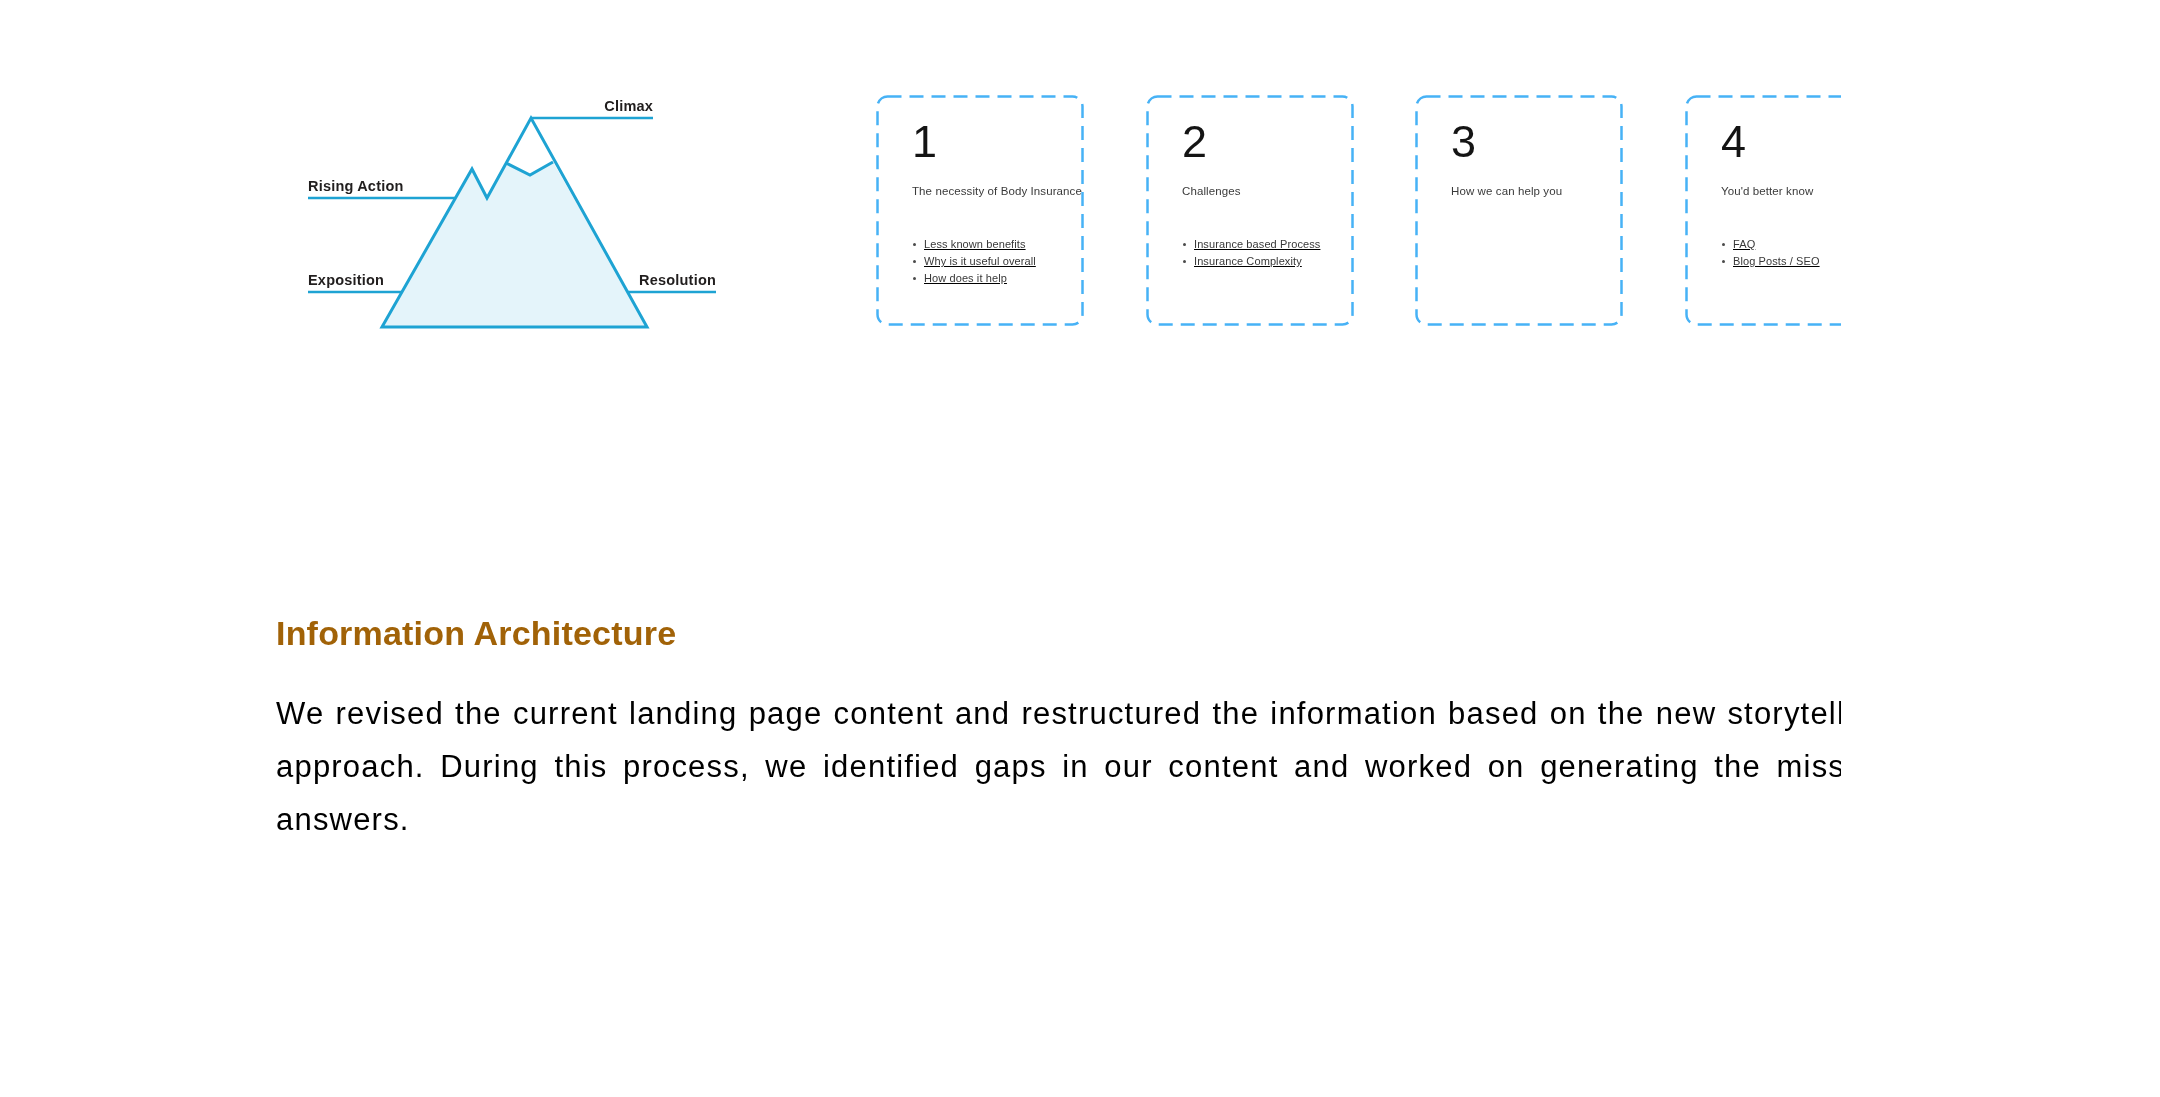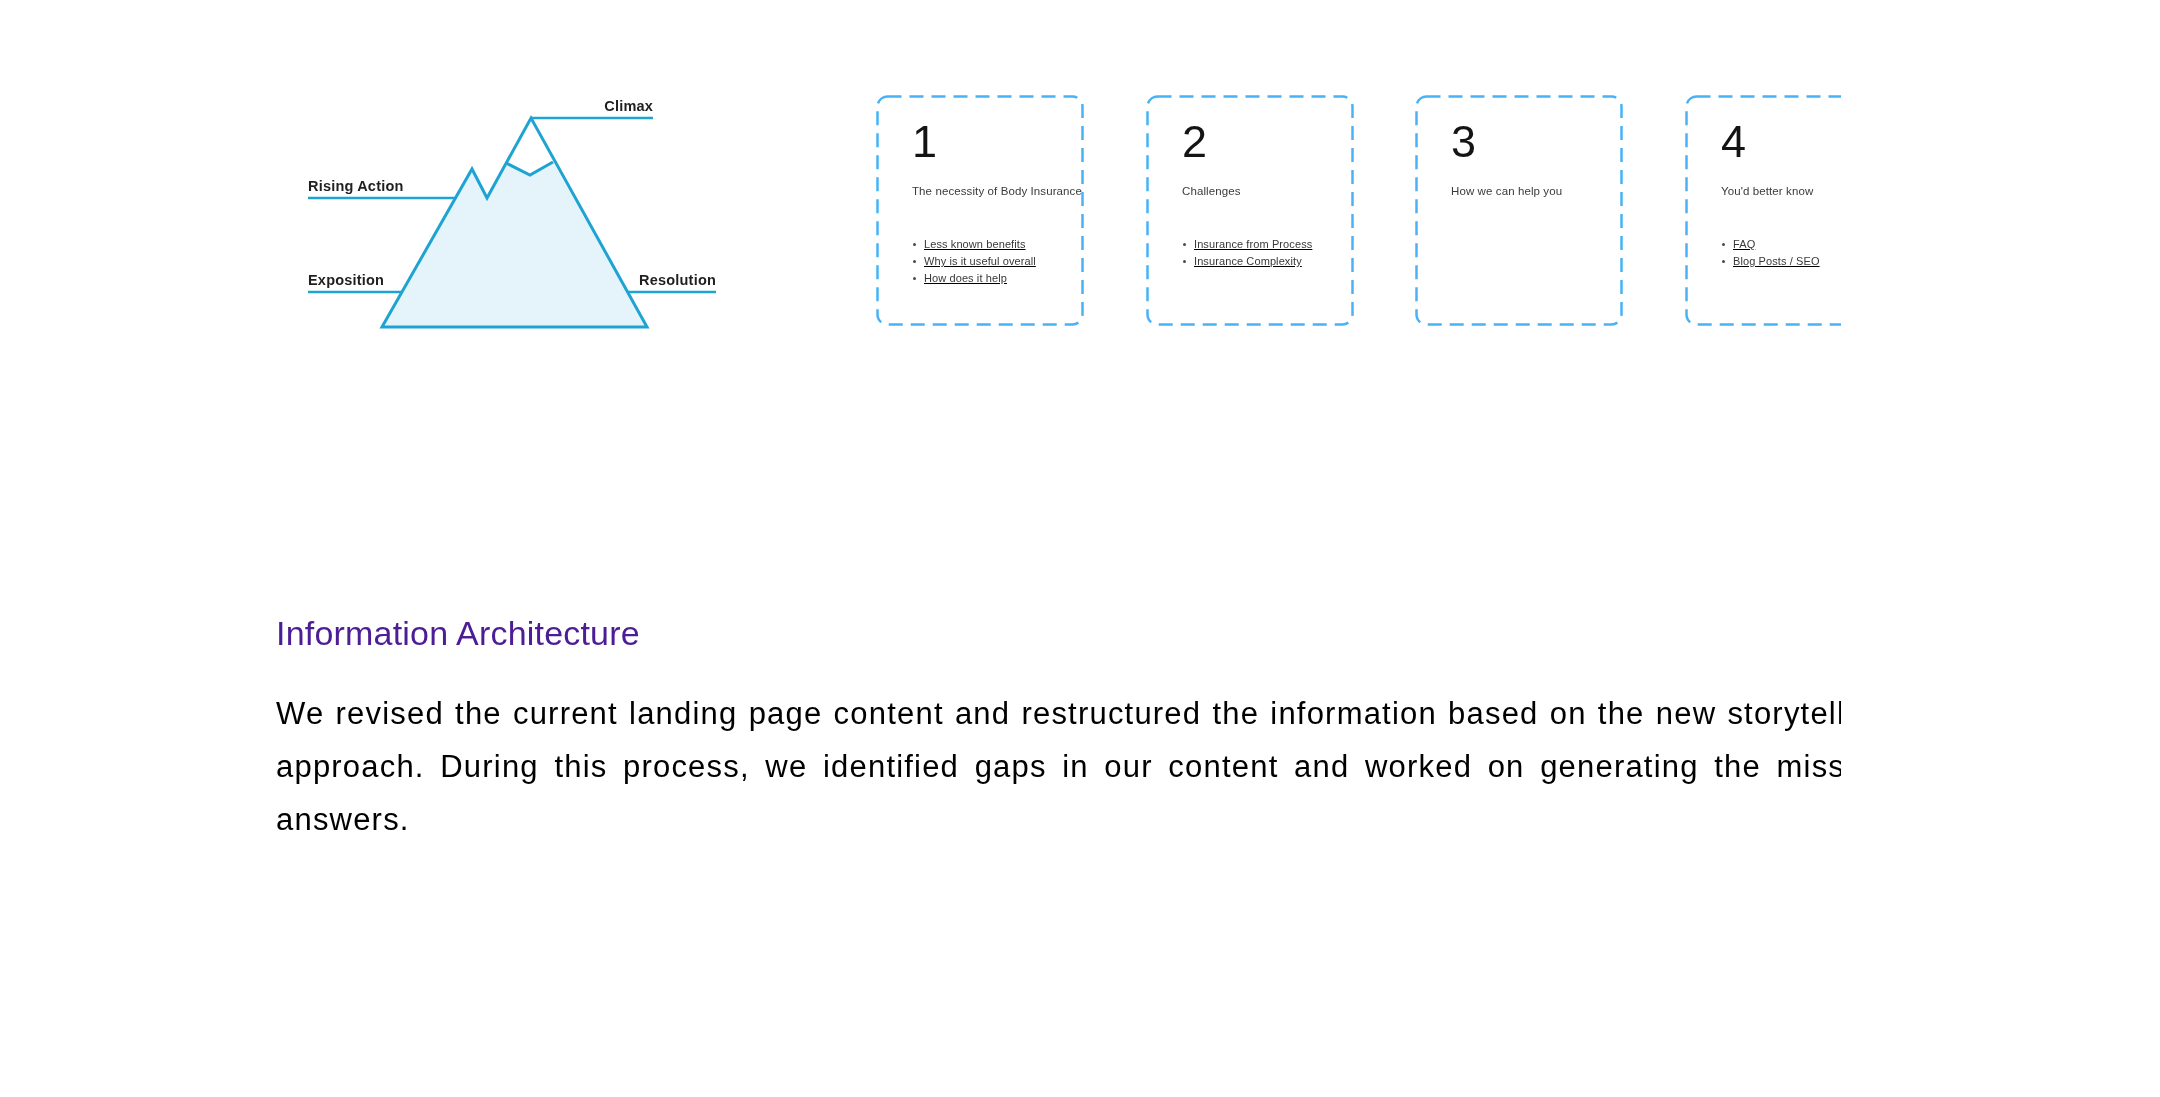--- a/index.html
+++ b/index.html
@@ -42,21 +42,21 @@
     letter-spacing:0.1px; white-space:nowrap;
   }
   .card-list li::before {
     content:""; position:absolute; left:-11px; top:7px;
     width:3px; height:3px; border-radius:50%; background:#4a4a4a;
   }
 
   
   .section-heading {
     position:absolute; left:276px; top:584px;
-    font-size:34px; font-weight:400; color:#4c1d95; line-height:1.25;
+    font-size:34px; font-weight:700; color:#a16207; line-height:1.25;
     letter-spacing:0.2px;
   }
   .section-body {
     position:absolute; left:276px; top:687px; width:1614px;
     color:#000000; font-size:31px; line-height:53px;
     letter-spacing:1.2px;
   }
   .section-body p { margin:0; text-align:justify; }
   .section-body p + p { margin-top:55px; }
 </style>
@@ -97,21 +97,21 @@
           <li>How does it help</li>
         </ul>
       </div>
       <div class="card">
         <svg class="card-border" width="208" height="231" viewBox="0 0 208 231">
           <rect x="1.5" y="1.5" width="205" height="228" rx="10" fill="none" stroke="#47b2f6" stroke-width="2.5" stroke-dasharray="14 8"></rect>
         </svg>
         <div class="card-number">2</div>
         <div class="card-title">Challenges</div>
         <ul class="card-list">
-          <li>Insurance from Process</li>
+          <li>Insurance based Process</li>
           <li>Insurance Complexity</li>
         </ul>
       </div>
       <div class="card">
         <svg class="card-border" width="208" height="231" viewBox="0 0 208 231">
           <rect x="1.5" y="1.5" width="205" height="228" rx="10" fill="none" stroke="#47b2f6" stroke-width="2.5" stroke-dasharray="14 8"></rect>
         </svg>
         <div class="card-number">3</div>
         <div class="card-title">How we can help you</div>
       </div>

